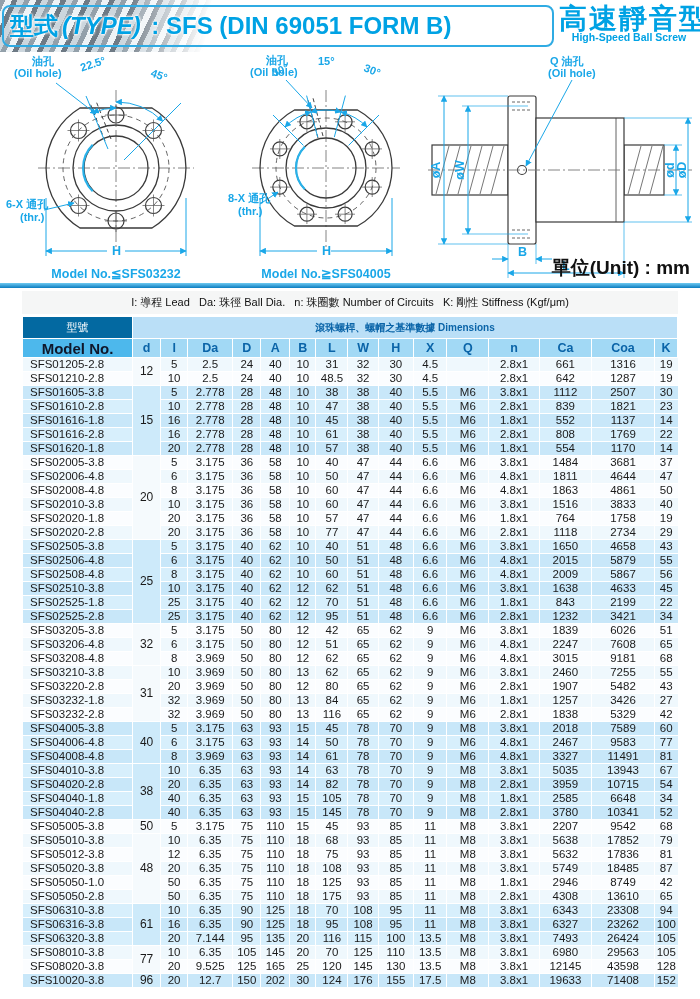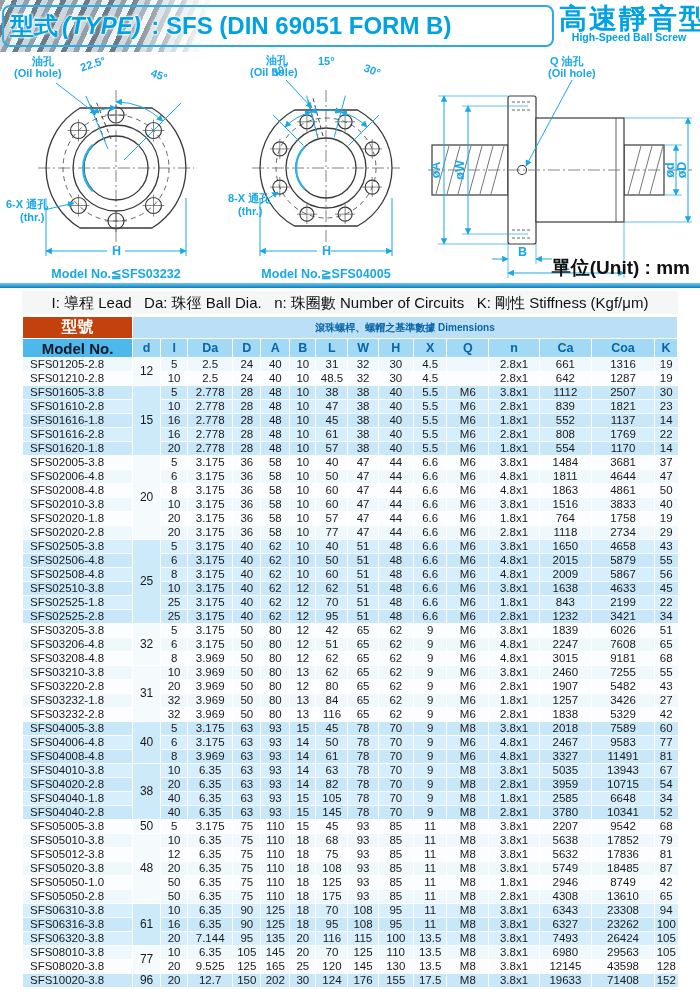--- a/index.html
+++ b/index.html
@@ -23,29 +23,29 @@
   .diagrams{position:relative;height:230px;}
   .d1{position:absolute;left:4px;top:0;}
   .d2{position:absolute;left:228px;top:0;}
   .d3{position:absolute;left:424px;top:0;}
   .unit-note{position:absolute;right:10px;bottom:1px;font-size:19px;font-weight:bold;color:#111;}
   svg text{font-family:"Liberation Sans",sans-serif;}
   .blab{fill:#1aa7e8;font-weight:bold;font-size:11px;}
   .blab2{fill:#1aa7e8;font-weight:bold;font-size:12.5px;}
   .divider{height:5px;margin-top:1px;background:linear-gradient(to bottom,#6fcaf1,#0b7cc0);}
   
-  .legend{margin:3px 22px 2px;background:#f5f6f6;text-align:center;font-size:15px;color:#111;
+  .legend{margin:3px 22px 2px;background:#f5f6f6;text-align:center;font-size:11px;color:#111;
     line-height:17px;padding:3px 0;}
   .legend div{white-space:pre-wrap;}
   
   .table-wrap{margin:0 22px;}
   table{width:100%;border-collapse:collapse;table-layout:fixed;}
   th,td{padding:0;text-align:center;}
   thead th{border:1px solid #fff;}
-  .cn-head{background:#c2410c;color:#fff;font-size:16px;font-weight:bold;height:21px;}
+  .cn-head{background:#0369a1;color:#fff;font-size:11px;font-weight:normal;height:21px;}
   .en-head{background:#4db8ec;color:#0f172a;font-size:15px;font-weight:bold;height:18px;}
   .dims-head{background:#badff7;color:#0a64a8;font-weight:bold;font-size:10px;}
   .col-head{background:#a2d9f5;color:#0a64a8;font-weight:bold;font-size:12.5px;}
   tbody td{font-size:11.5px;height:13px;line-height:13px;color:#1a1a1a;
     border-left:1.5px solid #fff;border-top:1px solid rgba(255,255,255,.95);
     overflow:hidden;white-space:nowrap;}
   tbody td.model{text-align:left;padding-left:7px;}
   tbody td.dcell{font-size:12px;}
   .band0 td{background:#eff8fd;}
   .band0.alt td{background:#fbfdff;}

